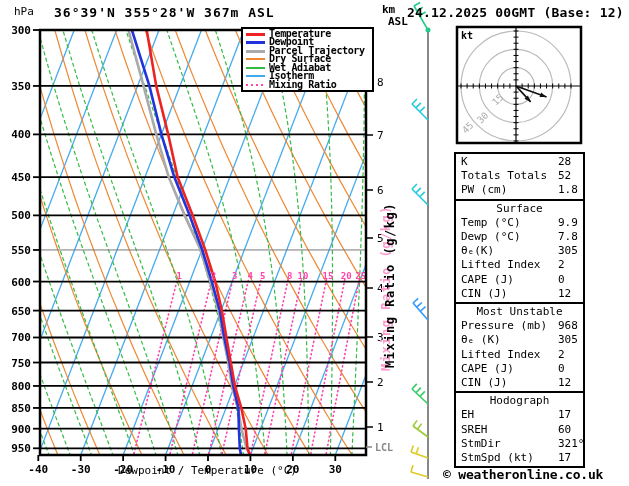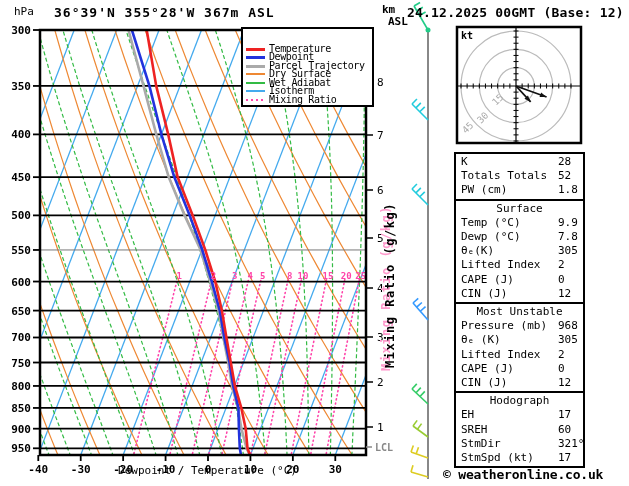--- a/index.html
+++ b/index.html
@@ -8,21 +8,21 @@
   .abs{position:absolute;white-space:nowrap;}
   .hdr-hpa{left:14px;top:5px;font-size:11px;font-weight:normal;}
   .hdr-title{left:54px;top:5px;font-size:13px;font-weight:bold;letter-spacing:1px;}
   .hdr-km{left:374px;top:3px;font-size:11px;font-weight:bold;padding-left:8px;}
   .hdr-asl{left:368px;top:15px;font-size:11px;font-weight:bold;margin-left:20px;}
   .hdr-date{left:407px;top:5px;font-size:13px;font-weight:bold;letter-spacing:0.2px;}
   .xaxis-title{left:100px;top:464px;width:215px;text-align:center;font-size:11px;}
   .copyright{left:443px;top:467px;font-size:13px;font-weight:bold;letter-spacing:-0.2px;}
   svg.chart{position:absolute;left:0;top:0;}
   .legend{left:241px;top:27px;width:126px;height:59px;border:2px solid #000;background:#fff;
-          display:flex;flex-direction:column;justify-content:space-around;padding:16px 0 1px 3px;z-index:5;}
+          display:flex;flex-direction:column;justify-content:space-around;padding:1px 0 1px 3px;z-index:5;font-weight:bold;}
   .legend-row{display:flex;align-items:center;gap:4px;height:8.4px;}
   .legend-sample{width:19px;flex:0 0 19px;}
   .legend-label{font-size:10px;line-height:8.4px;letter-spacing:-0.4px;}
   .stats{left:454px;top:152px;width:131px;z-index:5;}
   .stats-box{border:2px solid #000;background:#fff;margin-top:-2px;padding:1px 0;}
   .stats-box:first-child{margin-top:0;}
   .stats-title{text-align:center;font-size:11px;line-height:14.2px;}
   .stats-row{position:relative;font-size:11px;line-height:14.2px;}
   .stats-label{padding-left:5px;}
   .stats-value{position:absolute;left:102px;top:0;}

